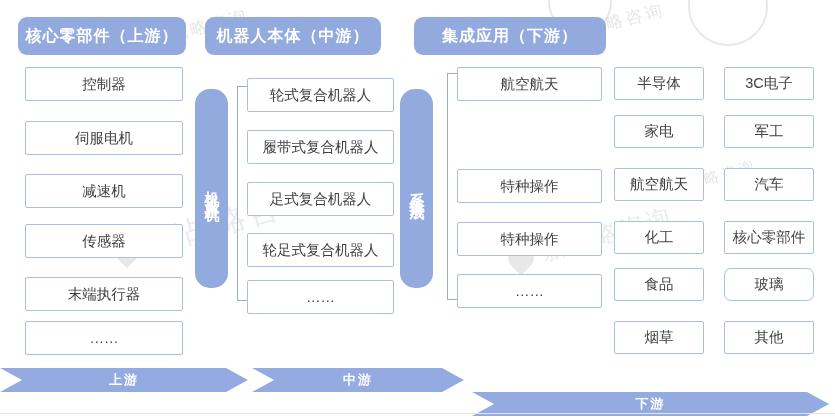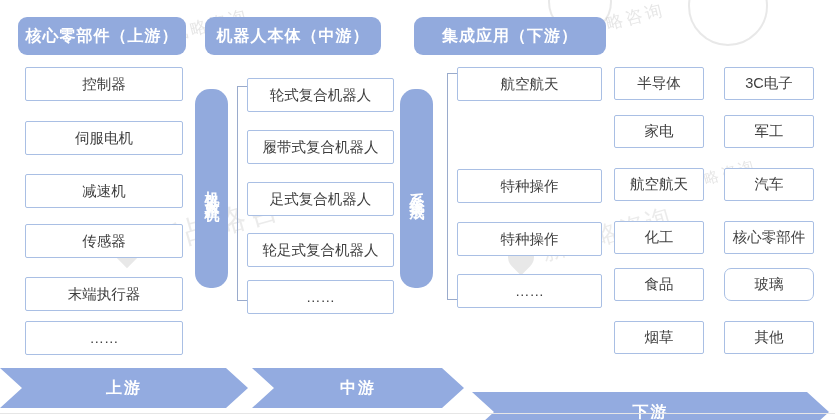--- a/index.html
+++ b/index.html
@@ -38,24 +38,24 @@
   }
   
   .bracket{
     position:absolute;width:10px;
     border-left:1.5px solid #9aabcc;
     border-top:1.5px solid #9aabcc;
     border-bottom:1.5px solid #9aabcc;
   }
   
   .banner{
-    position:absolute;top:368px;height:40px;
+    position:absolute;top:368px;height:24px;
     background:#93abe0;
     clip-path:polygon(0 0,calc(100% - 22px) 0,100% 50%,calc(100% - 22px) 100%,0 100%,22px 50%);
-    color:#ffffff;font-weight:bold;font-size:16px;
+    color:#ffffff;font-weight:bold;font-size:13px;
     display:flex;align-items:center;justify-content:center;
     letter-spacing:2px;
   }
   
   .wm{
     position:absolute;color:rgba(176,176,176,0.32);
     white-space:nowrap;pointer-events:none;letter-spacing:3px;
   }
   .wm-swoosh{
     position:absolute;background:rgba(190,190,190,0.35);

